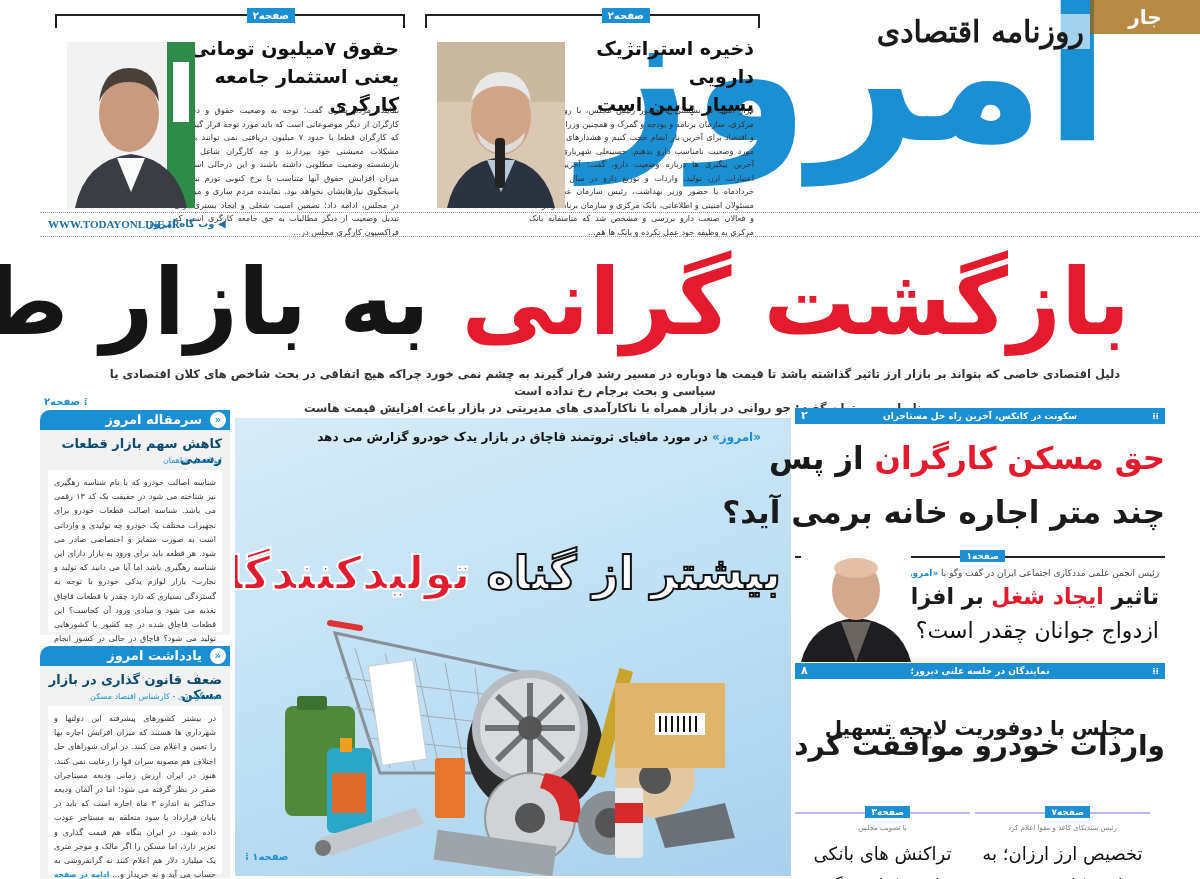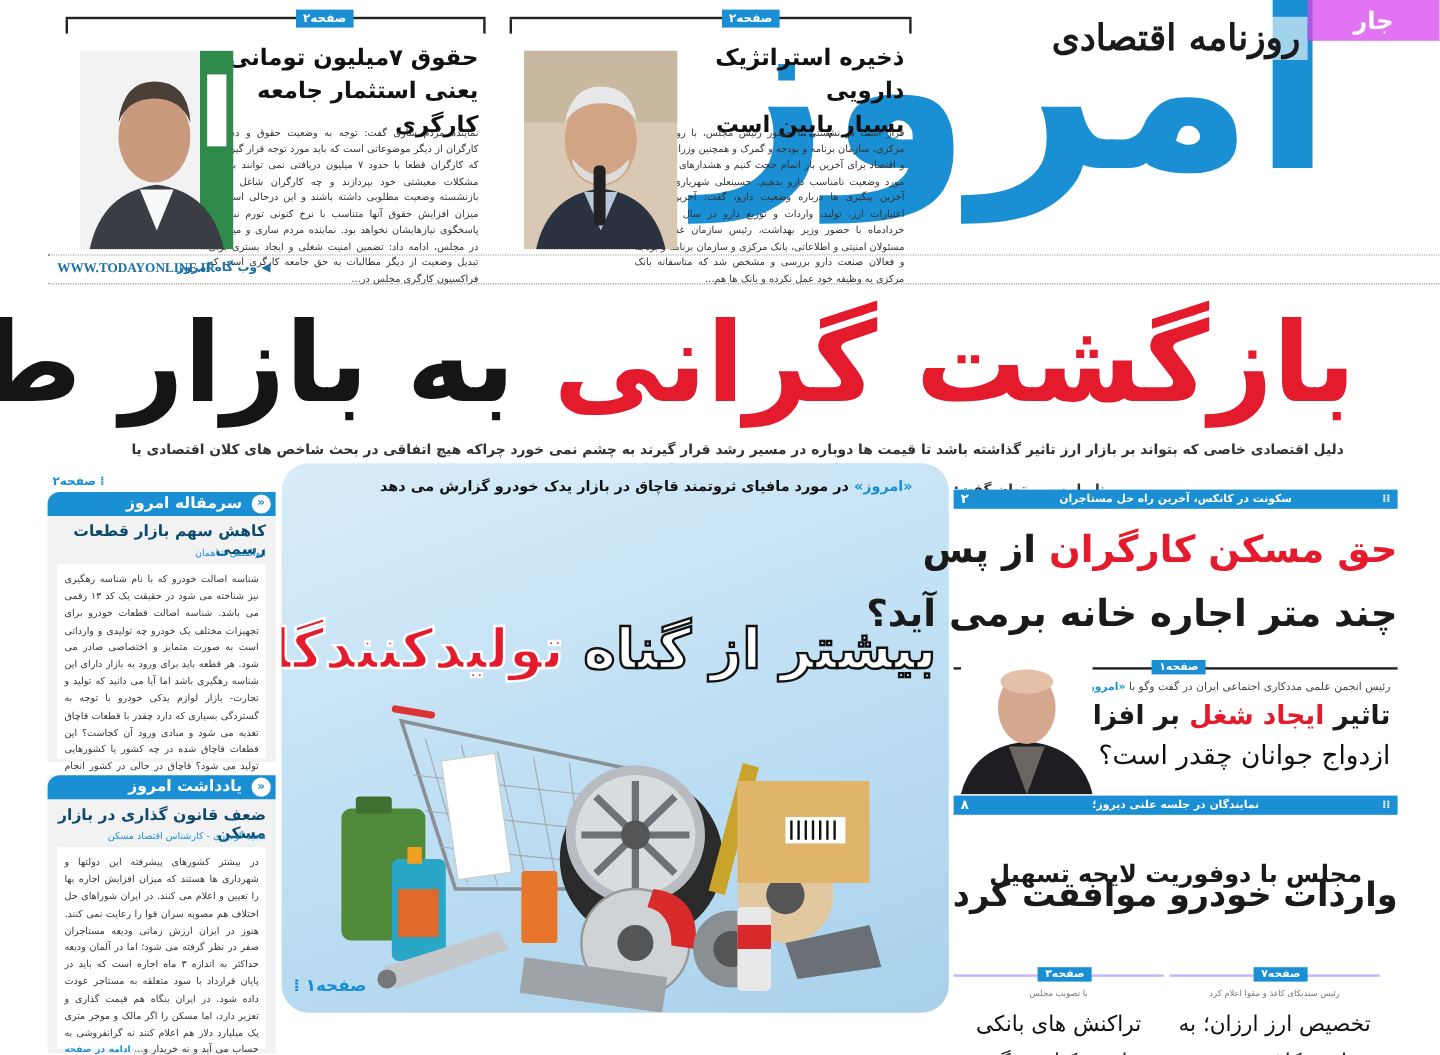--- a/index.html
+++ b/index.html
@@ -4,21 +4,21 @@
 <style>
   * { box-sizing: border-box; margin: 0; padding: 0; }
   html, body { width: 1200px; height: 879px; overflow: hidden; background: #ffffff; }
   body { position: relative; font-family: "DejaVu Sans", sans-serif; color: #1a1a1a; direction: rtl; }
   .abs { position: absolute; }
 
   
   .logo-bg { position: absolute; right: 30px; top: 0; width: 370px; height: 210px; }
   .logo-text { position: absolute; right: 60px; top: -20px; font-family: "DejaVu Sans", sans-serif; font-weight: bold; font-size: 190px; line-height: 1; color: #1b8fd3; letter-spacing: -6px; }
   .logo-sub { position: absolute; right: 80px; top: 14px; font-family: "DejaVu Serif", serif; font-weight: bold; font-size: 30px; color: #1a1a1a; background: rgba(255,255,255,0.6); padding: 0 6px; }
-  .watermark { position: absolute; right: 0; top: 0; width: 110px; height: 34px; background: #d946ef; opacity: 0.75; color: #fff; font-size: 20px; font-weight: bold; text-align: center; line-height: 34px; }
+  .watermark { position: absolute; right: 0; top: 0; width: 110px; height: 34px; background: #a16207; opacity: 0.75; color: #fff; font-size: 20px; font-weight: bold; text-align: center; line-height: 34px; }
 
   .teaser { position: absolute; top: 14px; height: 192px; border-top: 2px solid #222; }
   .teaser::before, .teaser::after { content: ""; position: absolute; top: 0; width: 2px; height: 12px; background: #222; }
   .teaser::before { right: 0; } .teaser::after { left: 0; }
   .teaser .pg { position: absolute; top: -8px; right: 110px; background: #1b8fd3; color: #fff; font-size: 10px; padding: 2px 6px; font-weight: bold; }
   .teaser h2 { position: absolute; right: 6px; top: 18px; width: 215px; font-size: 19px; font-weight: bold; line-height: 28px; text-align: right; color: #111; }
   .teaser p { position: absolute; right: 6px; top: 88px; width: 225px; font-size: 8.2px; line-height: 13.5px; text-align: justify; color: #333; }
   .teaser .photo { position: absolute; left: 12px; top: 26px; width: 128px; height: 166px; overflow: hidden; }
 
   .dotline { position: absolute; left: 40px; right: 0; height: 0; border-top: 1px dotted #999; }
@@ -36,28 +36,28 @@
   
   .col-box { position: absolute; left: 40px; width: 190px; background: #f2f2f2; }
   .col-header { position: absolute; left: 0; right: 0; height: 20px; background: #1b8fd3; color: #fff; font-size: 13px; font-weight: bold; line-height: 20px; padding-right: 28px; border-radius: 10px 0 0 0; }
   .col-header .chev { position: absolute; right: 4px; top: 2px; width: 16px; height: 16px; border-radius: 50%; background: #fff; color: #1b8fd3; font-size: 10px; text-align: center; line-height: 16px; }
   .col-title { position: absolute; right: 8px; font-size: 13px; font-weight: bold; color: #0c4a6e; }
   .col-author { position: absolute; right: 8px; font-size: 8px; color: #1b8fd3; font-weight: normal; }
   .col-body { position: absolute; left: 8px; right: 8px; background: #fff; font-size: 8px; line-height: 14.2px; padding: 6px 6px; text-align: justify; color: #333; }
   .col-cont { color: #1b8fd3; font-size: 7.5px; font-weight: bold; }
 
   
-  .feature { position: absolute; left: 235px; top: 386px; width: 556px; height: 458px; background: linear-gradient(160deg, #d8ecf8 0%, #c2e1f4 45%, #a9d1ec 100%); overflow: hidden; border-radius: 23px; }
+  .feature { position: absolute; left: 235px; top: 418px; width: 556px; height: 458px; background: linear-gradient(160deg, #d8ecf8 0%, #c2e1f4 45%, #a9d1ec 100%); overflow: hidden; }
   .feature .kicker { position: absolute; right: 30px; top: 12px; font-size: 12px; font-weight: bold; color: #111; }
   .feature .kicker b { color: #1b8fd3; }
   .feature .line1 { position: absolute; right: 10px; top: 52px; font-size: 46px; font-weight: bold; letter-spacing: -1px; white-space: nowrap; }
   .feature .line2 { position: absolute; right: 10px; top: 128px; font-size: 46px; font-weight: bold; letter-spacing: -1px; white-space: nowrap; }
   .outlined { color: #fff; -webkit-text-stroke: 2px #111; }
   .redfill { color: #e41b2c; -webkit-text-stroke: 2px #fff; }
-  .feature .pg { position: absolute; left: 10px; bottom: 14px; color: #1b8fd3; font-size: 14px; font-weight: bold; }
+  .feature .pg { position: absolute; left: 10px; bottom: 14px; color: #1b8fd3; font-size: 10px; font-weight: bold; }
 
   
   .bar { position: absolute; left: 795px; width: 370px; height: 16px; background: #1b8fd3; color: #fff; font-size: 9px; font-weight: bold; line-height: 16px; text-align: center; }
   .bar .num { position: absolute; left: 6px; top: 0; font-size: 11px; }
   .bar .dots { position: absolute; right: 6px; top: 0; font-size: 9px; }
   .rh1 { position: absolute; left: 795px; width: 370px; text-align: center; font-weight: bold; font-size: 31px; line-height: 48px; white-space: nowrap; letter-spacing: -1px; }
   .rh1 .red { color: #e41b2c; }
 
   .interview { position: absolute; left: 795px; top: 556px; width: 370px; height: 104px; border-top: 2px solid #222; }
   .interview .pg { position: absolute; top: -8px; right: 160px; background: #1b8fd3; color: #fff; font-size: 9px; padding: 1px 6px; font-weight: bold; }

